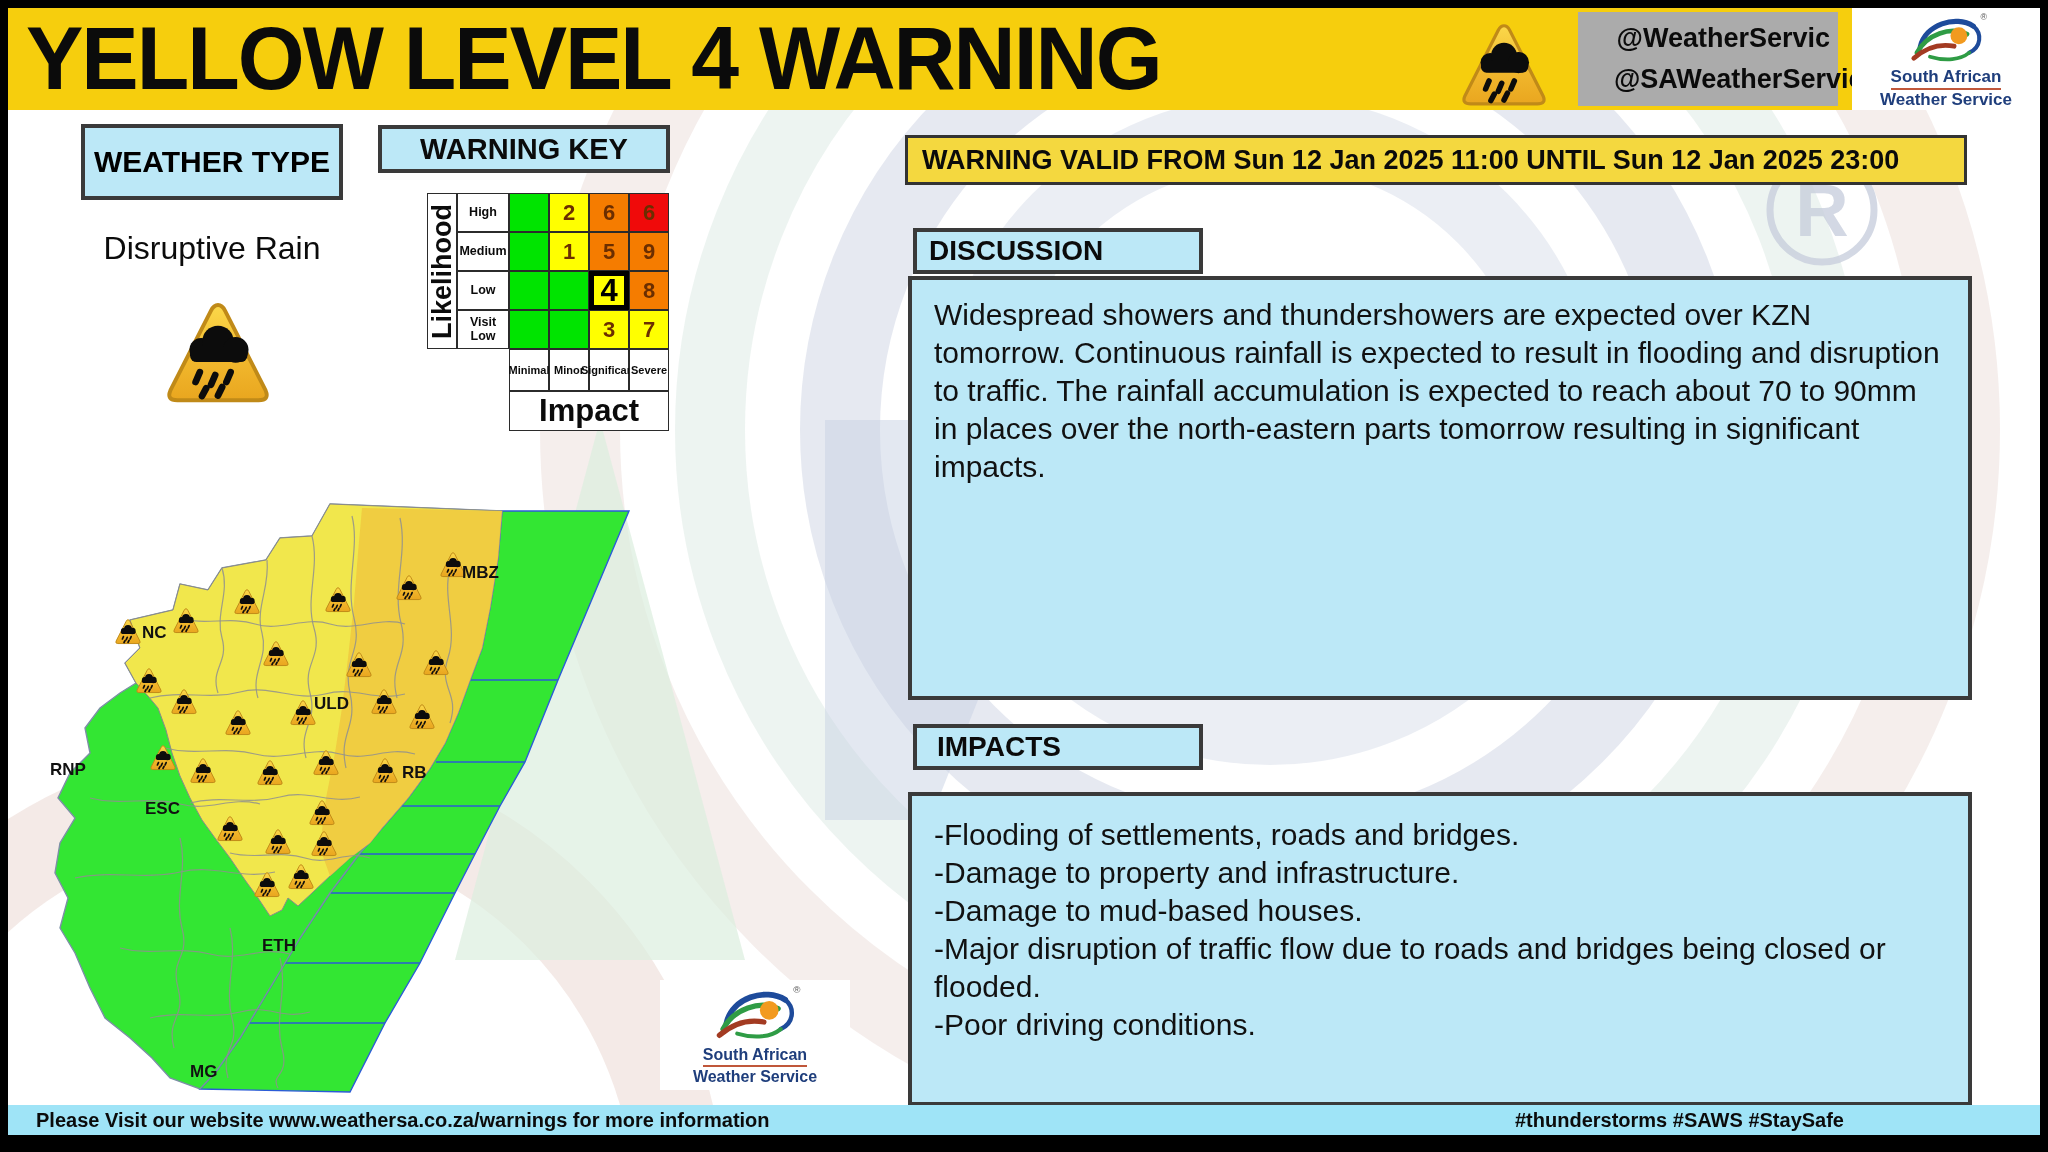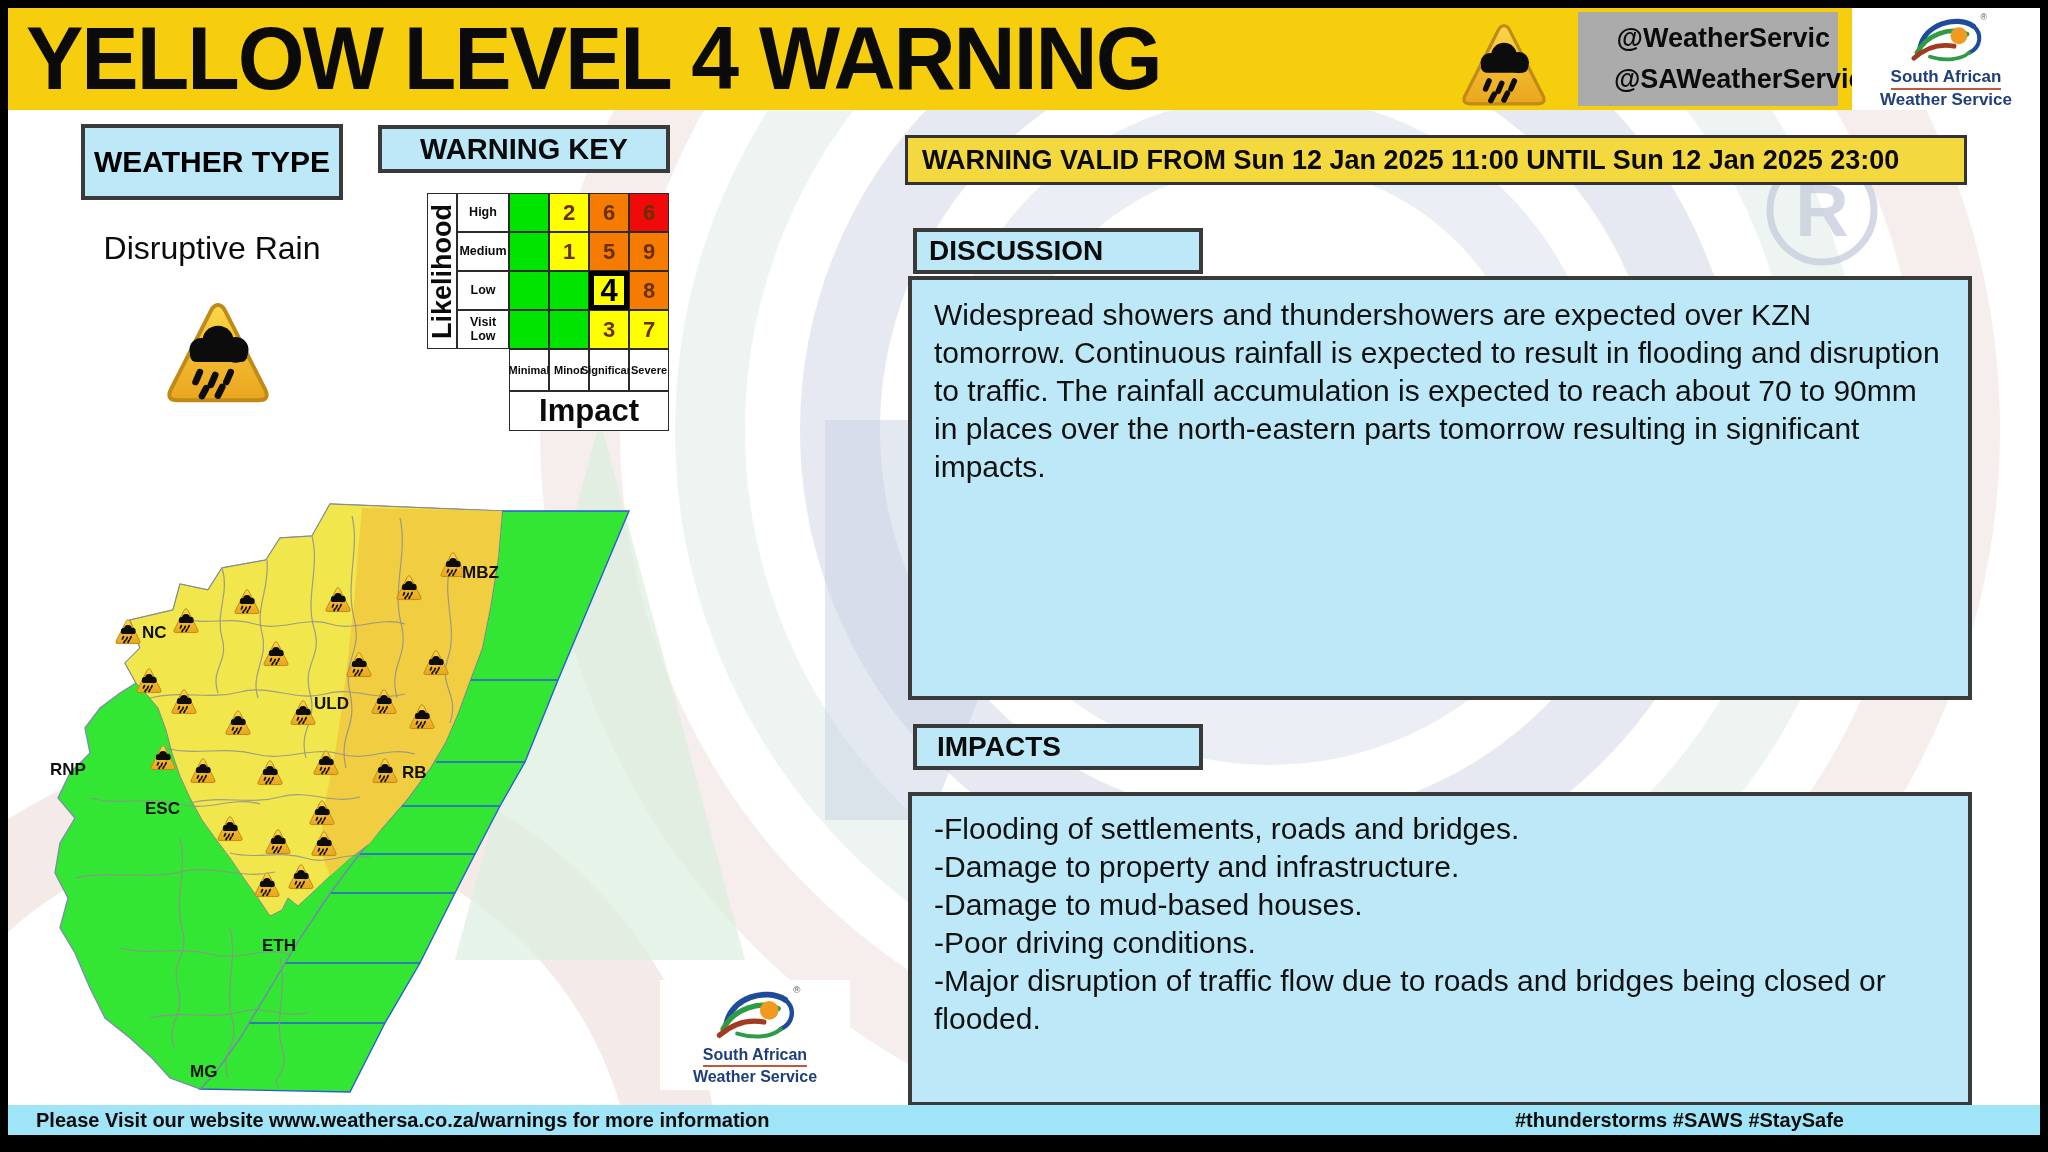--- a/index.html
+++ b/index.html
@@ -58,21 +58,21 @@
 
   
   .valid-bar{position:absolute;left:897px;top:127px;width:1062px;height:50px;
     background:#F4D83F;border:3px solid #333;display:flex;align-items:center;
     padding-left:14px;font-size:27px;font-weight:600;color:#0b0b0b;}
   .disc-hdr{position:absolute;left:905px;top:200px;width:290px;height:46px;font-size:28px;padding-left:12px;margin-top:20px;}
   .disc-body{position:absolute;left:900px;top:268px;width:1064px;height:424px;
     padding:16px 22px;font-size:30px;line-height:1.27;color:#111;}
   .imp-hdr{position:absolute;left:905px;top:716px;width:290px;height:46px;font-size:28px;padding-left:20px;}
   .imp-body{position:absolute;left:900px;top:784px;width:1064px;height:314px;
-    padding:14px 22px;font-size:30px;line-height:1.27;color:#111;}
+    padding:20px 22px;font-size:30px;line-height:1.27;color:#111;}
 
   
   .map-svg{position:absolute;left:22px;top:490px;}
   .map-label{font-size:17px;font-weight:700;fill:#111;}
   .district{fill:none;stroke:#8f8f8f;stroke-width:1.2;opacity:.85;}
   .marine-line{stroke:#2B5BD7;stroke-width:1.6;}
   .map-logo{position:absolute;left:652px;top:972px;width:190px;background:#fff;
     display:flex;flex-direction:column;align-items:center;padding:2px 0 4px 0;}
   .map-logo .logo-text1{font-size:16px;}
   .map-logo .logo-text2{font-size:16px;}
@@ -315,22 +315,22 @@
 
   <div class="bluebox hdg disc-hdr">DISCUSSION</div>
   <div class="bluebox disc-body">Widespread showers and thundershowers are expected over KZN tomorrow. Continuous rainfall is expected to result in flooding and disruption to traffic. The rainfall accumulation is expected to reach about 70 to 90mm in places over the north-eastern parts tomorrow resulting in significant impacts.</div>
 
   <div class="bluebox hdg imp-hdr">IMPACTS</div>
   <div class="bluebox imp-body">
     <div id="impacts-list">
           <div>-Flooding of settlements, roads and bridges.</div>
           <div>-Damage to property and infrastructure.</div>
           <div>-Damage to mud-based houses.</div>
+          <div>-Major disruption of traffic flow due to roads and bridges being closed or flooded.</div>
           <div>-Poor driving conditions.</div>
-          <div>-Major disruption of traffic flow due to roads and bridges being closed or flooded.</div>
         </div>
   </div>
 
   <div class="footer">
     <div class="footer-left">Please Visit our website www.weathersa.co.za/warnings for more information</div>
     <div class="footer-right">#thunderstorms #SAWS #StaySafe</div>
   </div>
 
 </div>
 </div>

